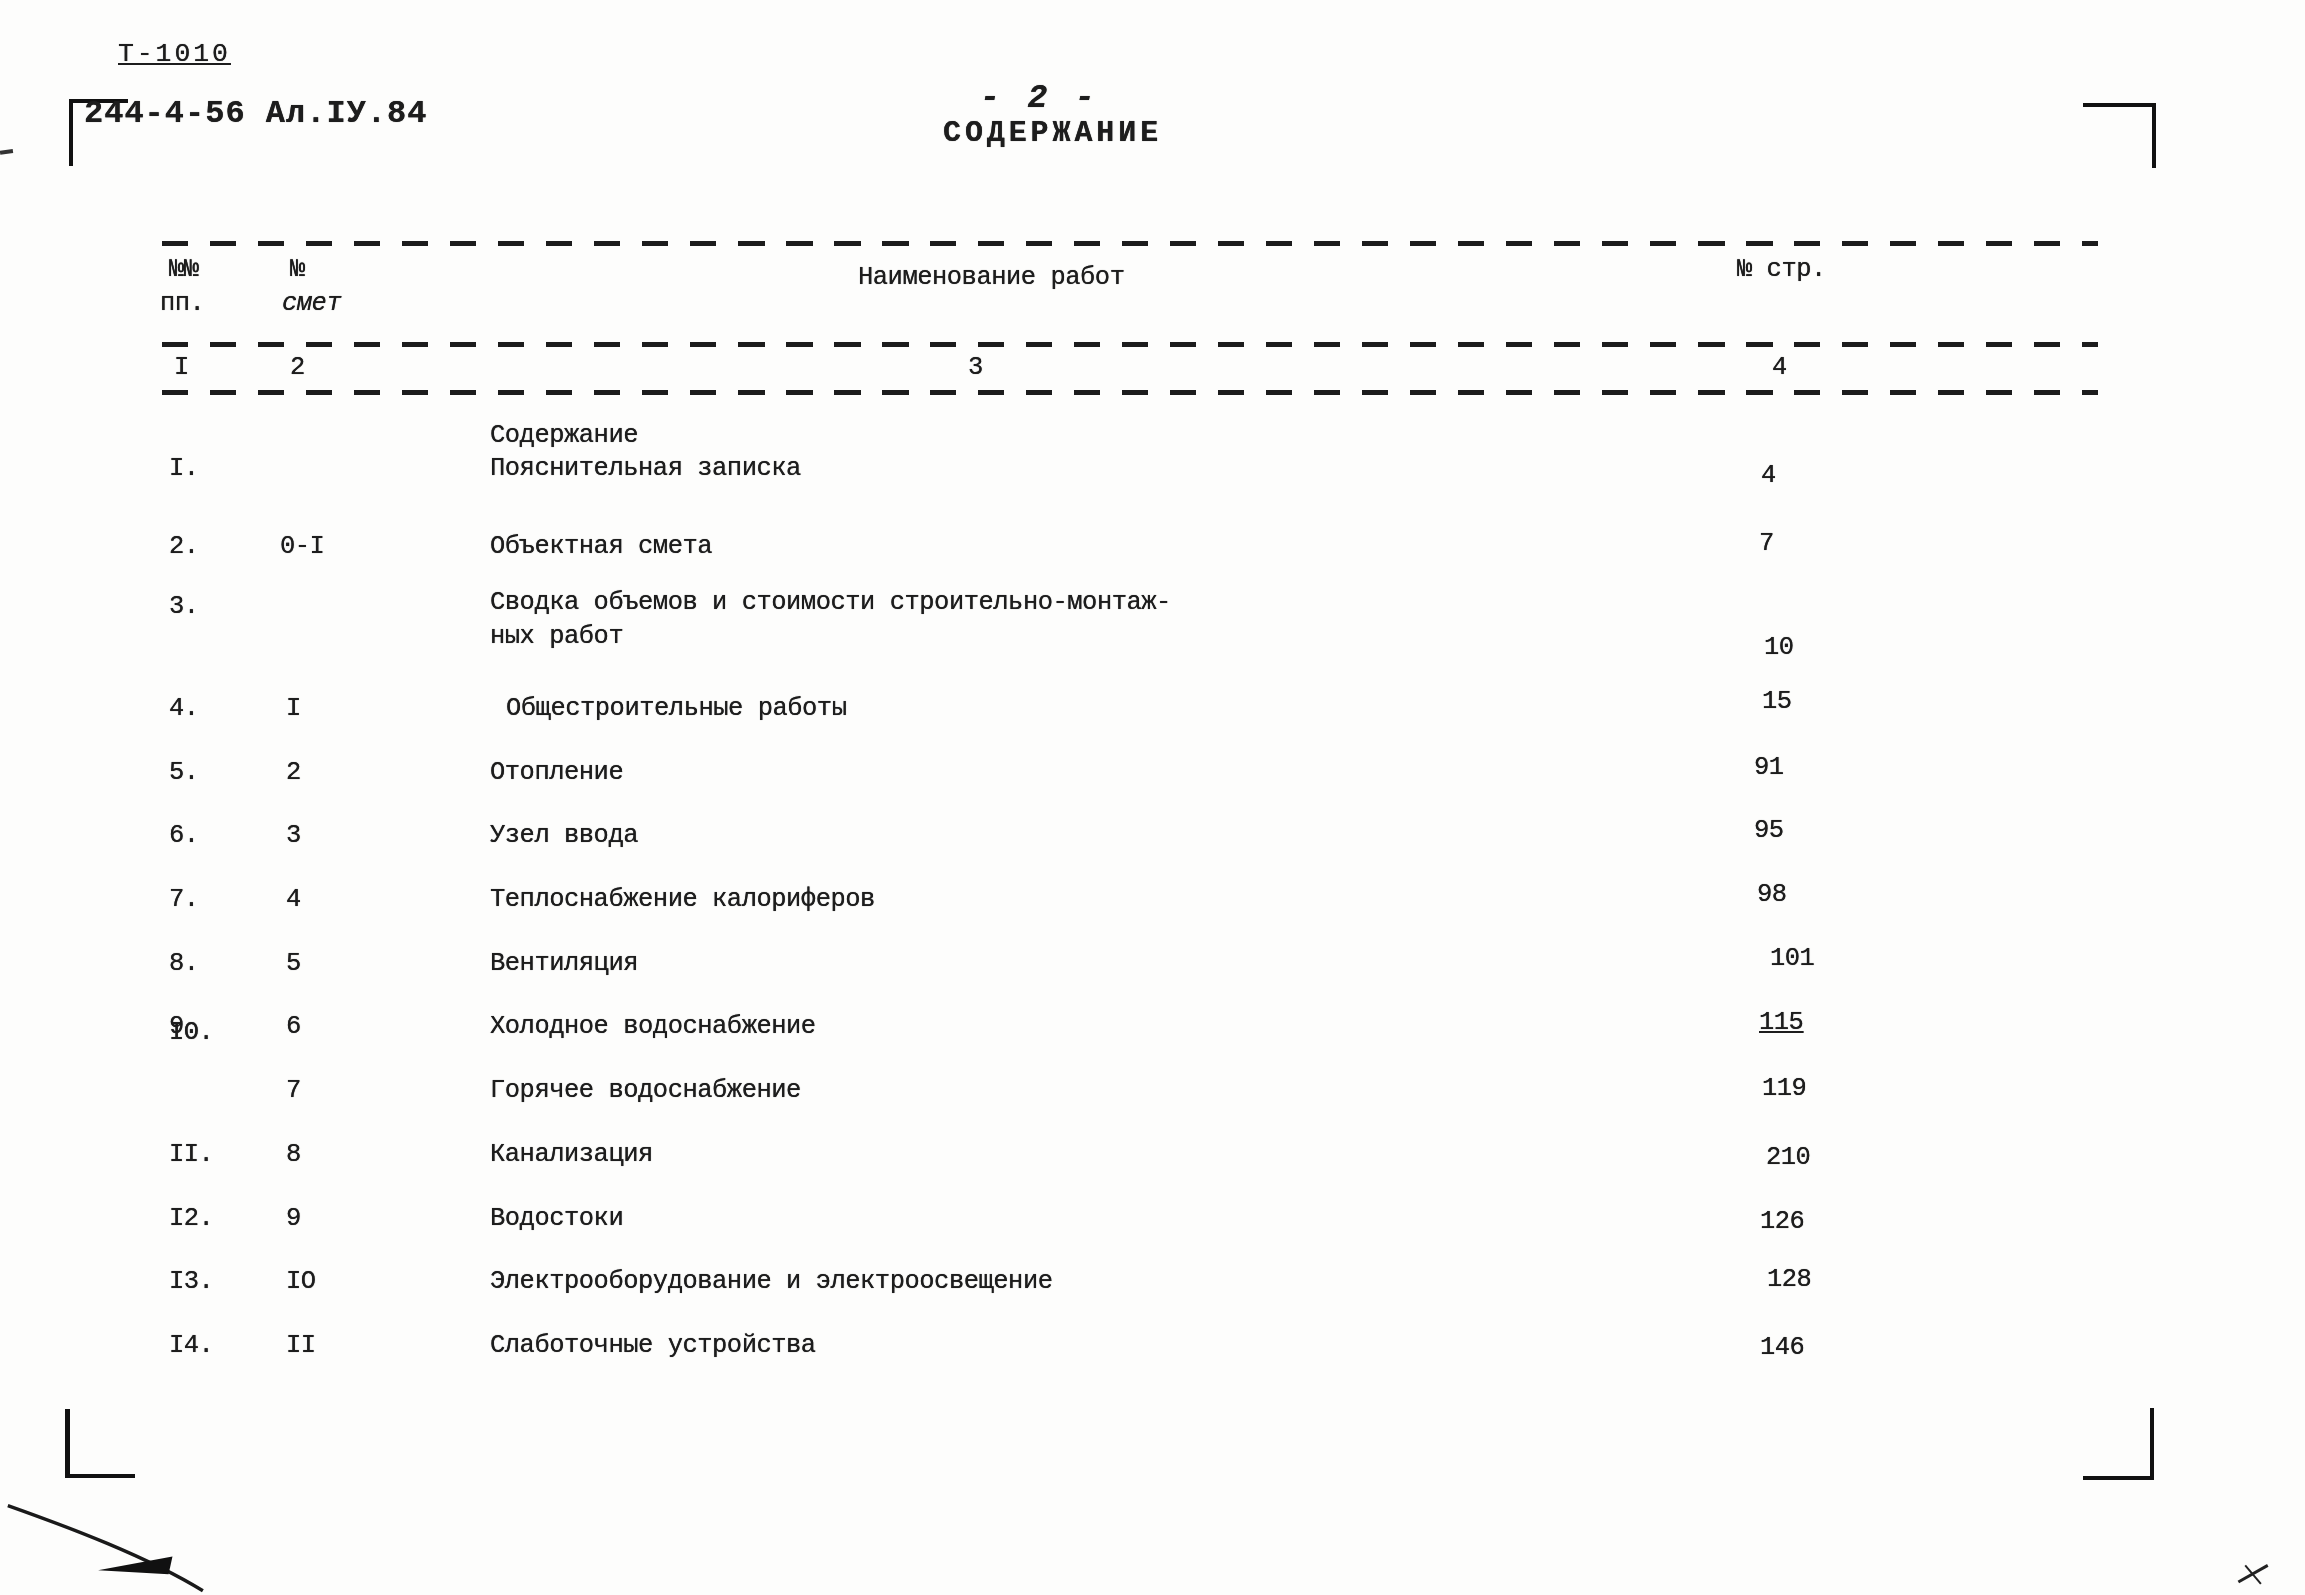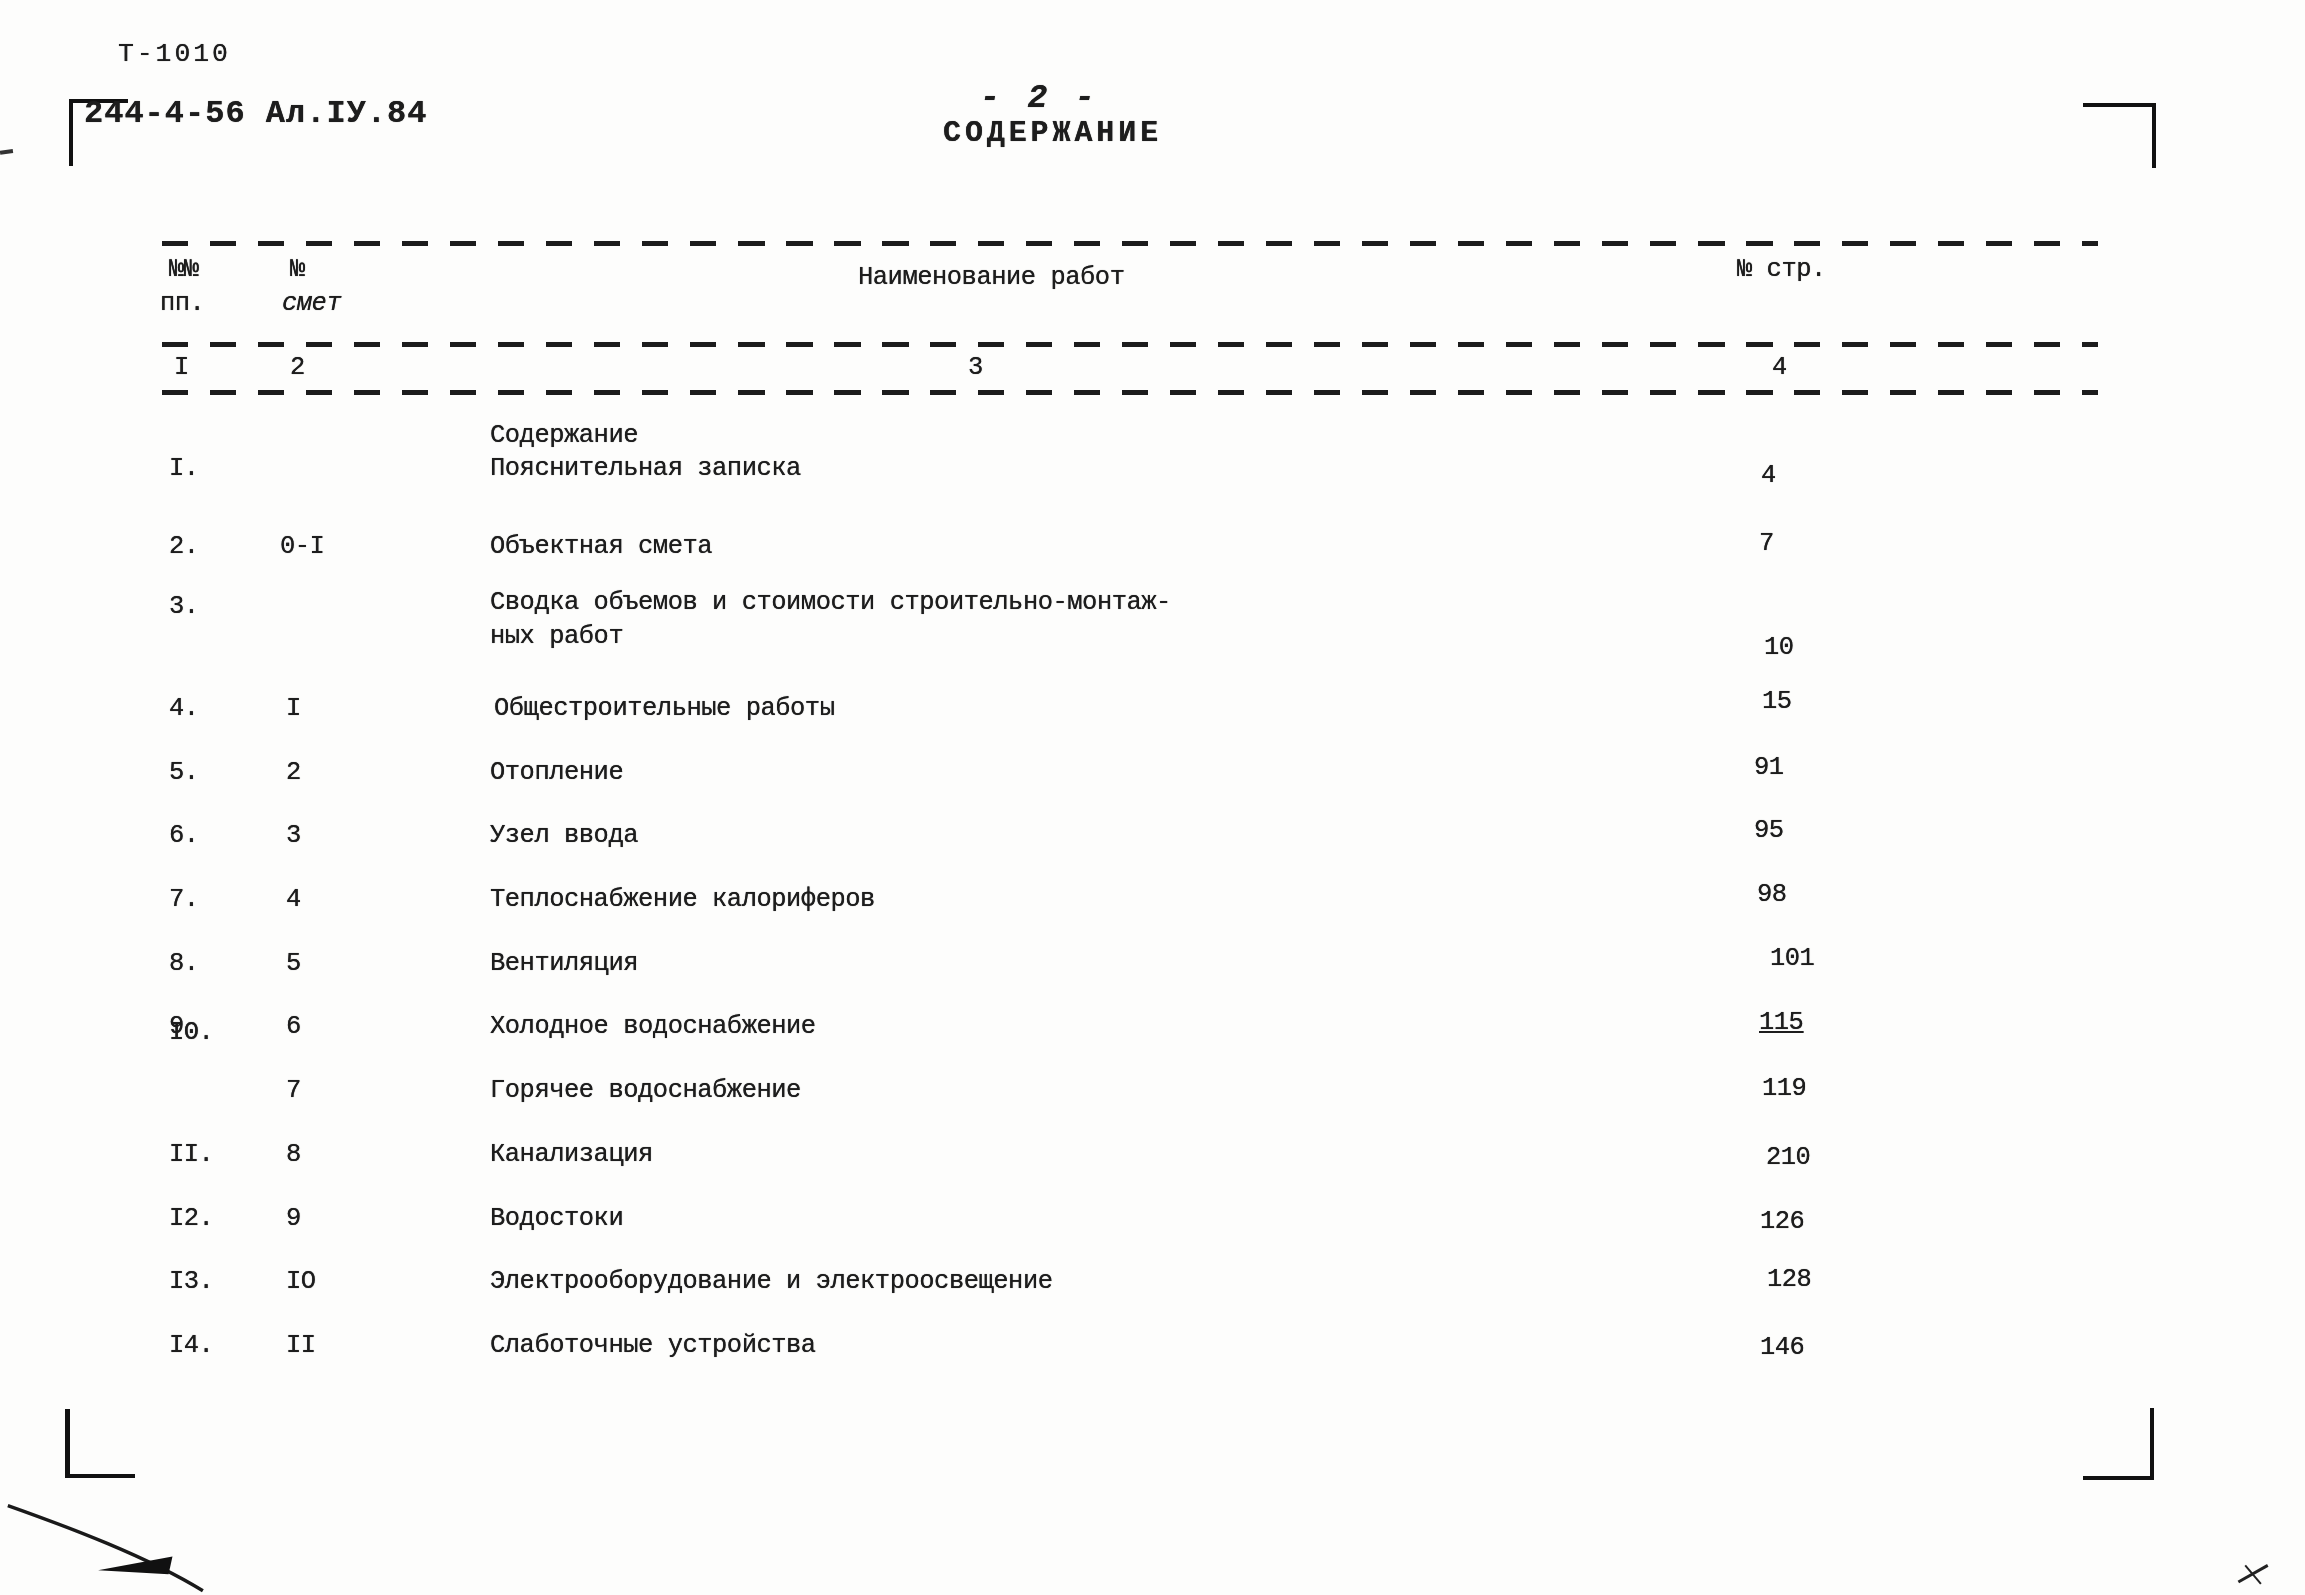--- a/index.html
+++ b/index.html
@@ -41,21 +41,21 @@
 <body>
 
 <div class="page">
 
   <div class="mark tl" style="left:69px; top:99px; width:55px; height:63px;"></div>
   <div class="mark tr" style="left:2083px; top:103px; width:69px; height:61px;"></div>
   <div class="mark bl" style="left:65px; top:1409px; width:65px; height:65px;"></div>
   <div class="mark br" style="left:2083px; top:1408px; width:67px; height:68px;"></div>
   <div style="position:absolute; left:0; top:150px; width:12.7px; height:3.9px; background:#333; transform:rotate(-8deg);"></div>
 
-  <div class="t stamp" style="left:118px; top:41px;">Т-1010</div>
+  <div class="t stamp" style="left:118px; top:41px;text-decoration:underline;">Т-1010</div>
   <div class="t docnum" style="left:84px; top:98px;">244-4-56 Ал.IУ.84</div>
   <div class="t pagenum" style="left:980px; top:82px;">- 2 -</div>
   <div class="t title" style="left:943px; top:118px;">СОДЕРЖАНИЕ</div>
 
   <div class="dash" style="left:162px; top:241px; width:1936px;"></div>
   <div class="dash" style="left:162px; top:342px; width:1936px;"></div>
   <div class="dash" style="left:162px; top:390px; width:1936px;"></div>
 
   <div class="t hdr" style="left:169px; top:257px;">№№</div>
   <div class="t hdr" style="left:160px; top:291px;">пп.</div>
@@ -86,21 +86,21 @@
   <div>
     <span class="t" style="left:169px; top:594px;">3.</span>
     <span class="t" style="left:490px; top:590px;">Сводка объемов и стоимости строительно-монтаж-</span>
     <span class="t" style="left:490px; top:624px;">ных работ</span>
     <span class="t" style="left:1764px; top:635px;">10</span>
   </div>
 
   <div>
     <span class="t" style="left:169px; top:696px;">4.</span>
     <span class="t" style="left:286px; top:696px;">I</span>
-    <span class="t" style="left:494px; top:696px;">Общестроительные работы</span>
+    <span class="t" style="left:506px; top:696px;">Общестроительные работы</span>
     <span class="t" style="left:1762px; top:689px;">15</span>
   </div>
 
   <div>
     <span class="t" style="left:169px; top:760px;">5.</span>
     <span class="t" style="left:286px; top:760px;">2</span>
     <span class="t" style="left:490px; top:760px;">Отопление</span>
     <span class="t" style="left:1754px; top:755px;">91</span>
   </div>
 

